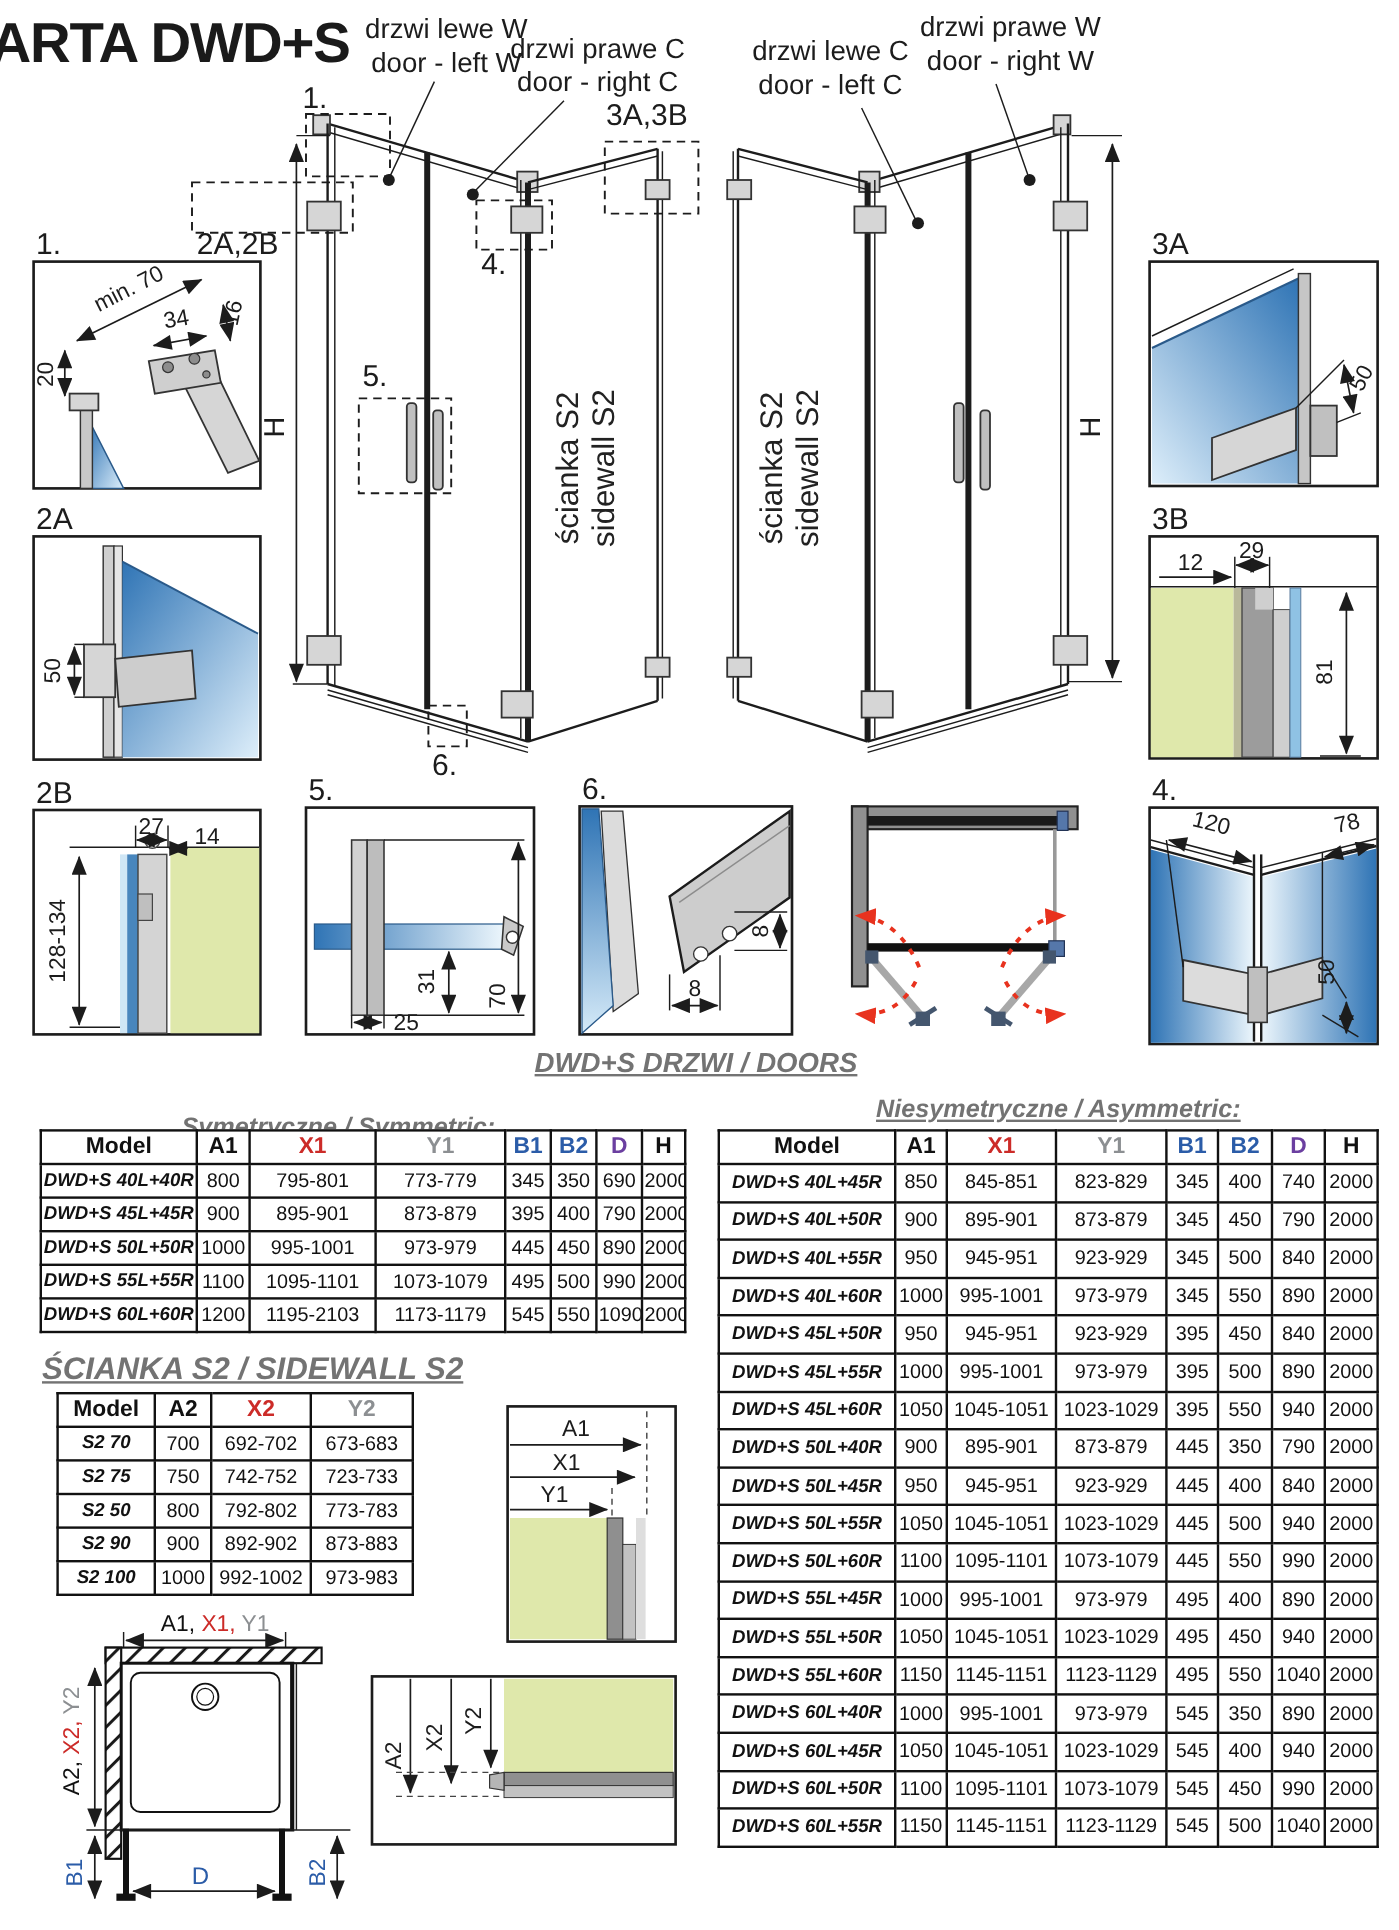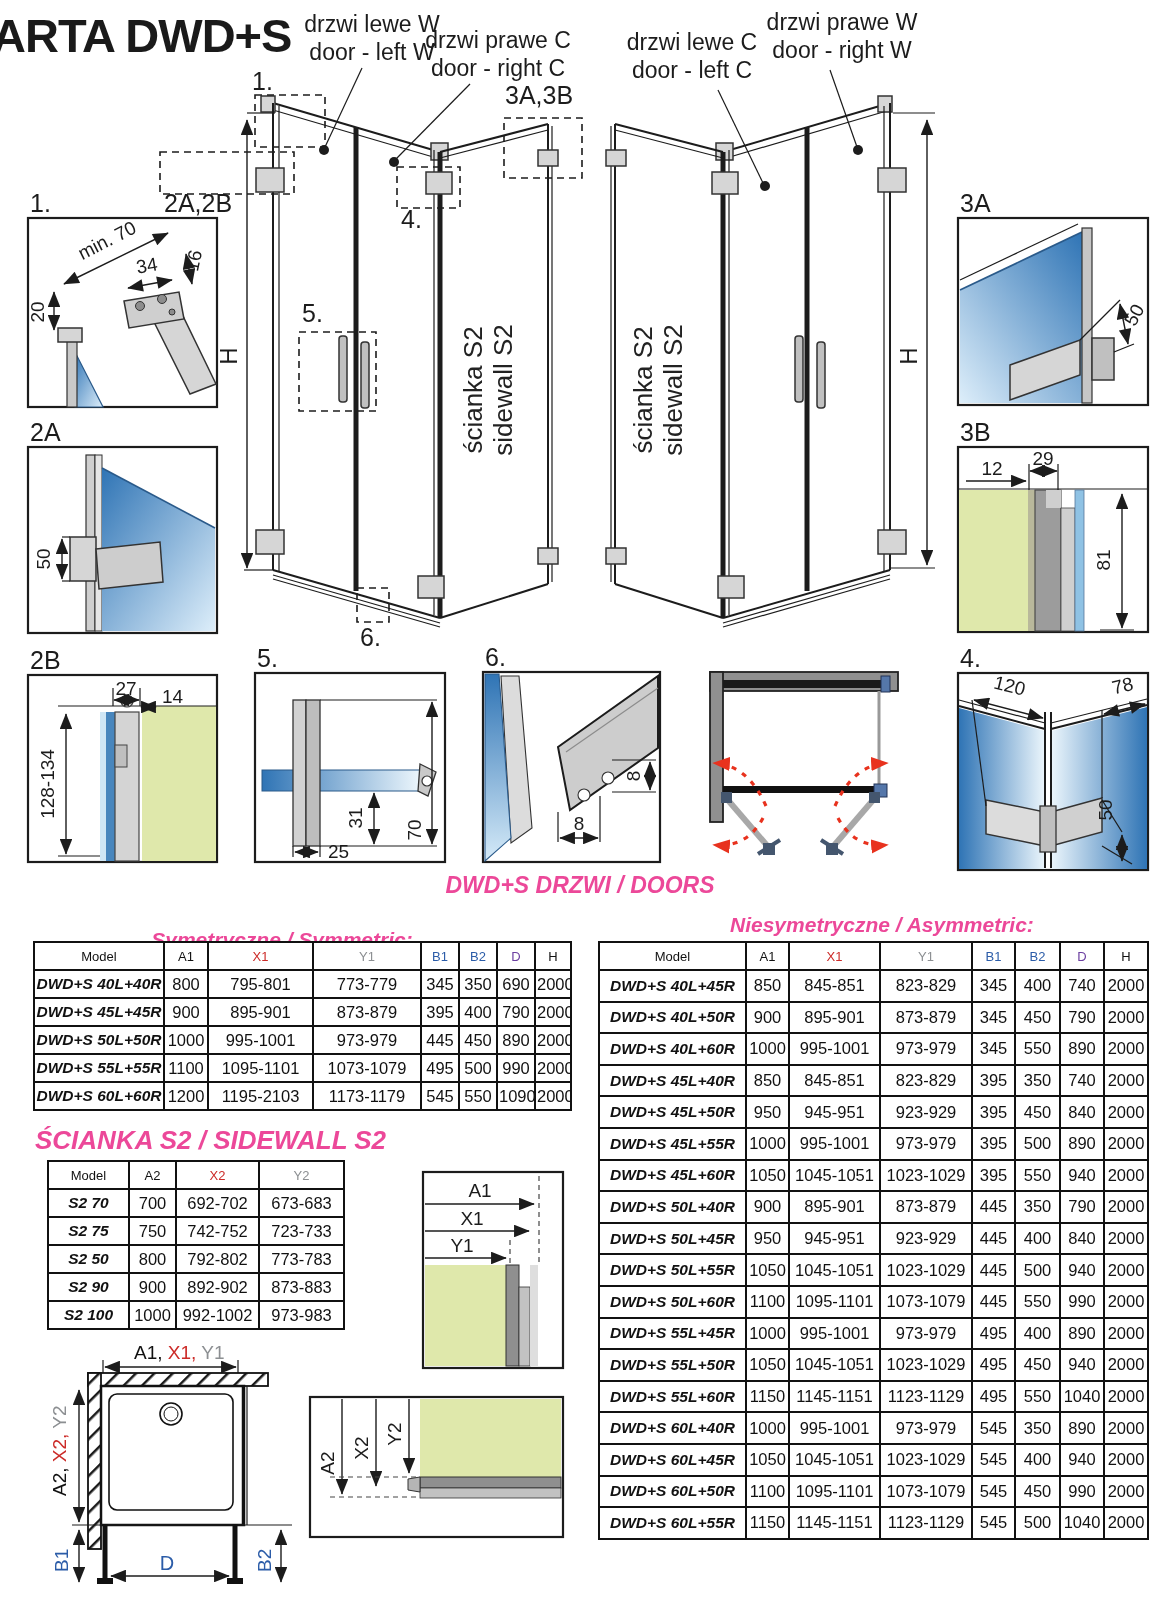--- a/index.html
+++ b/index.html
@@ -1,27 +1,27 @@
 <!DOCTYPE html>
 <html><head>
 <meta charset="utf-8">
 <style>
   html,body{margin:0;padding:0;background:#fff;}
   .page{position:relative;width:1166px;height:1592px;background:#fff;overflow:hidden;
         font-family:"Liberation Sans",sans-serif;color:#111;}
   svg{position:absolute;left:0;top:0;}
   .title{position:absolute;left:-8px;top:8px;font-size:47px;font-weight:800;letter-spacing:-1px;color:#1a1a1a;white-space:nowrap;}
-  .heading{position:absolute;font-weight:bold;font-style:italic;text-align:center;color:#ec4899;white-space:nowrap;}
+  .heading{position:absolute;font-weight:bold;font-style:italic;text-align:center;color:#737373;white-space:nowrap;text-decoration:underline;}
   .doors-heading{left:380px;top:872px;width:400px;font-size:23px;}
   .sym-heading{left:132px;top:928px;width:300px;font-size:21px;}
   .asym-heading{left:730px;top:913px;width:300px;font-size:21px;}
   .s2-heading{left:35px;top:1125px;width:330px;font-size:26px;text-align:left;}
   table.dims-table{position:absolute;border-collapse:collapse;table-layout:fixed;background:#fff;}
   .dims-table th,.dims-table td{border:2px solid #111;text-align:center;padding:0 1px;white-space:nowrap;overflow:hidden;}
-  .dims-table th{font-size:13px;font-weight:normal;text-align:center;}
+  .dims-table th{font-size:19px;font-weight:bold;text-align:center;}
   .dims-table td{font-size:16.5px;font-weight:normal;}
   .dims-table td.model-cell{font-weight:bold;font-style:italic;font-size:15.5px;margin-top:26px;}
   table.sym{left:33px;top:941px;width:537px;}
   table.sym th{height:26px;} table.sym td{height:26px;}
   table.asym{left:598px;top:941px;width:549px;}
   table.asym th{height:26px;} table.asym td{height:29.6px;}
   table.s2{left:47px;top:1160px;width:296px;}
   table.s2 th{height:26px;} table.s2 td{height:26px;}
   
   .ln{stroke:#1c1c1c;stroke-width:2;fill:none;}
@@ -478,37 +478,37 @@
           <td class="model-cell">DWD+S 40L+50R</td>
           <td class="value-cell">900</td>
           <td class="value-cell">895-901</td>
           <td class="value-cell">873-879</td>
           <td class="value-cell">345</td>
           <td class="value-cell">450</td>
           <td class="value-cell">790</td>
           <td class="value-cell">2000</td>
         </tr>
         <tr>
+          <td class="model-cell">DWD+S 40L+55R</td>
+          <td class="value-cell">950</td>
+          <td class="value-cell">945-951</td>
+          <td class="value-cell">923-929</td>
+          <td class="value-cell">345</td>
+          <td class="value-cell">500</td>
+          <td class="value-cell">840</td>
+          <td class="value-cell">2000</td>
+        </tr>
+        <tr>
           <td class="model-cell">DWD+S 40L+60R</td>
           <td class="value-cell">1000</td>
           <td class="value-cell">995-1001</td>
           <td class="value-cell">973-979</td>
           <td class="value-cell">345</td>
           <td class="value-cell">550</td>
           <td class="value-cell">890</td>
-          <td class="value-cell">2000</td>
-        </tr>
-        <tr>
-          <td class="model-cell">DWD+S 45L+40R</td>
-          <td class="value-cell">850</td>
-          <td class="value-cell">845-851</td>
-          <td class="value-cell">823-829</td>
-          <td class="value-cell">395</td>
-          <td class="value-cell">350</td>
-          <td class="value-cell">740</td>
           <td class="value-cell">2000</td>
         </tr>
         <tr>
           <td class="model-cell">DWD+S 45L+50R</td>
           <td class="value-cell">950</td>
           <td class="value-cell">945-951</td>
           <td class="value-cell">923-929</td>
           <td class="value-cell">395</td>
           <td class="value-cell">450</td>
           <td class="value-cell">840</td>

